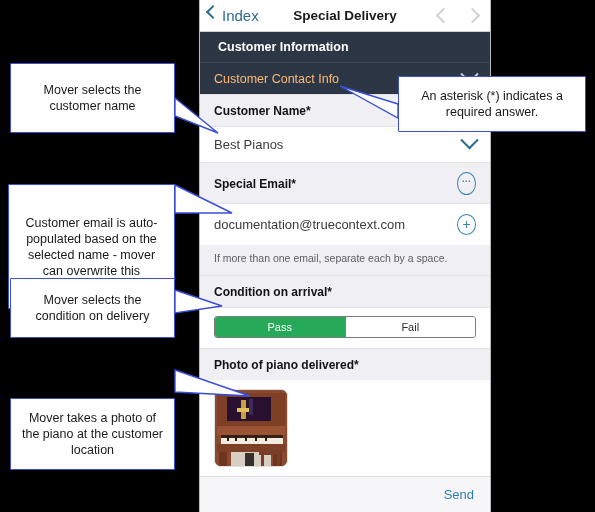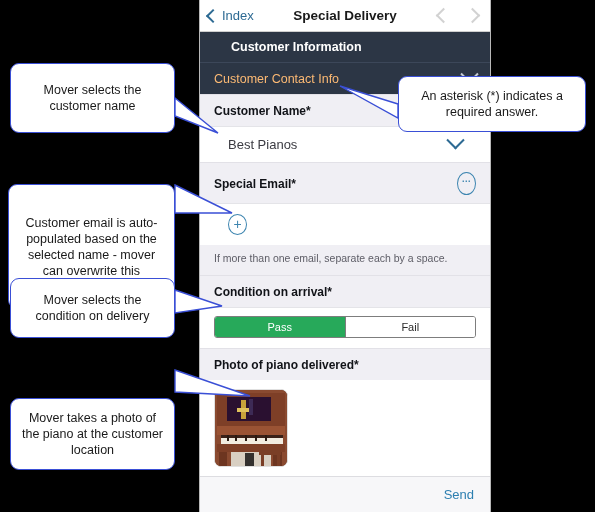--- a/index.html
+++ b/index.html
@@ -20,22 +20,22 @@
     box-sizing:border-box;
     overflow:hidden;
     z-index:2;
   }
   .navbar{
     position:relative;height:31px;background:#ffffff;
     border-bottom:1px solid #cfcfcf;
     display:flex;align-items:center;
   }
   .nav-back{
-    display:flex;align-items:center;gap:2px;
-    margin-left:8px;color:#2d6a93;font-size:13px;
+    display:flex;align-items:flex-start;gap:2px;
+    margin-left:8px;color:#2d6a93;font-size:15px;
     cursor:pointer;
   }
   .nav-back .chev{
     display:inline-block;width:8px;height:8px;
     border-left:2px solid #2d6a93;border-bottom:2px solid #2d6a93;
     transform:rotate(45deg);
     margin-right:2px;
   }
   .nav-title{
     position:absolute;left:0;right:0;text-align:center;
@@ -46,21 +46,21 @@
     position:absolute;right:12px;display:flex;gap:18px;align-items:center;
   }
   .nav-arrows .a{
     width:9px;height:9px;border-top:2px solid #d2d2d2;border-right:2px solid #d2d2d2;
   }
   .nav-arrows .left{transform:rotate(-135deg);}
   .nav-arrows .right{transform:rotate(45deg);}
 
   .sec-header{
     height:31px;background:#2c3645;color:#ffffff;
-    display:flex;align-items:center;padding-left:31px;
+    display:flex;align-items:center;padding-left:18px;
     font-size:12.5px;font-weight:bold;
     box-sizing:border-box;
     border-bottom:1px solid #3c4759;
   }
   .sub-header{
     height:31px;background:#2c3645;color:#fdba74;
     display:flex;align-items:center;justify-content:space-between;
     padding:0 14px;font-size:12.5px;
     box-sizing:border-box;
   }
@@ -72,21 +72,21 @@
   .label-row{
     background:#f0eff4;
     padding:9px 14px 8px 14px;
     font-size:12px;font-weight:bold;color:#111318;
     box-sizing:border-box;
     display:flex;align-items:center;justify-content:space-between;
     border-top:1px solid #e2e1e7;
   }
   .value-row{
     background:#ffffff;
-    padding:10px 28px;
+    padding:10px 14px;
     font-size:13px;color:#3b3b42;
     display:flex;align-items:center;justify-content:space-between;
     box-sizing:border-box;
     border-top:1px solid #e4e4e8;
     min-height:34px;
   }
   .value-row .caret{
     width:11px;height:11px;border-right:2px solid #2d6a93;border-bottom:2px solid #2d6a93;
     transform:rotate(45deg) translate(-3px,-3px);
     flex:0 0 auto;
@@ -147,21 +147,21 @@
     position:absolute;left:0;right:0;bottom:0;height:36px;
     background:#f7f7f9;border-top:1px solid #dddde1;
     display:flex;align-items:center;justify-content:flex-end;
     padding-right:16px;box-sizing:border-box;margin-top:15px;
   }
   .send-bar span{color:#2d7fb0;font-size:13px;}
 
   
   .callout{
     position:absolute;background:#ffffff;
-    border:1.6px solid #3a4fd6;border-radius:9px;
+    border:1.6px solid #3a4fd6;border-radius:1px;
     color:#1a1a1a;font-size:12.5px;line-height:1.28;
     text-align:center;
     display:flex;align-items:center;
     padding:6px 8px;box-sizing:border-box;
     z-index:4;
   }
   #co-name{left:10px;top:63px;width:165px;height:70px;}
   #co-email{left:8px;top:145px;width:167px;height:125px;margin-top:39px;}
   #co-cond{left:10px;top:278px;width:165px;height:60px;}
   #co-photo{left:10px;top:350px;width:165px;height:72px;margin-top:48px;}
@@ -201,20 +201,21 @@
     <div class="value-row">
       <span>Best Pianos</span>
       <span class="caret"></span>
     </div>
 
     <div class="label-row">
       <span>Special Email*</span>
       <span class="circle-btn dots">⋯</span>
     </div>
     <div class="value-row">
+      <span>documentation@truecontext.com</span>
       <span class="circle-btn plus">+</span>
     </div>
     <div class="hint-row">If more than one email, separate each by a space.</div>
 
     <div class="label-row">
       <span>Condition on arrival*</span>
     </div>
     <div class="seg-wrap">
       <div class="seg">
         <div class="on">Pass</div>

